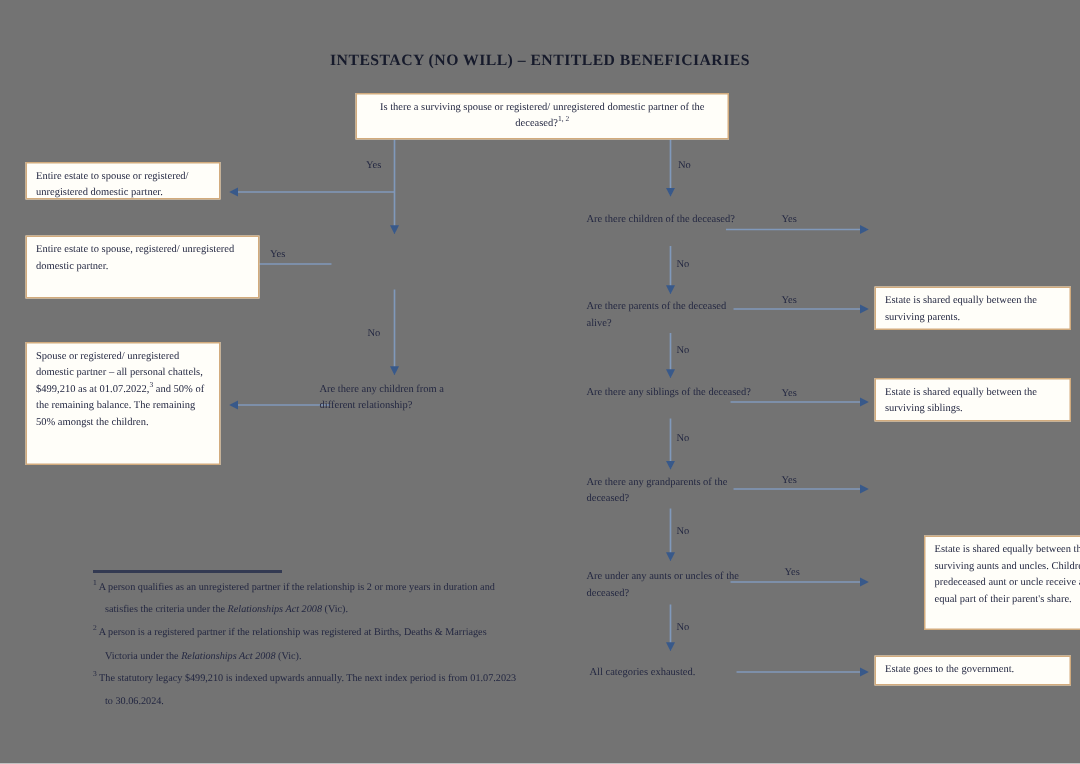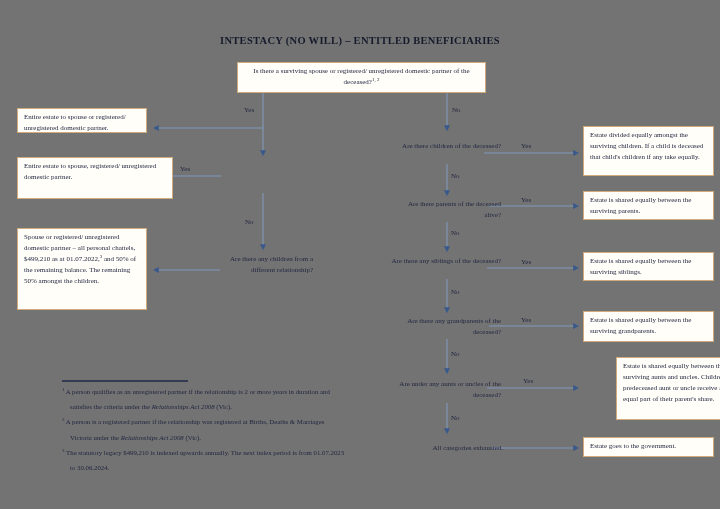--- a/index.html
+++ b/index.html
@@ -18,21 +18,21 @@
     position:absolute;left:0;right:0;top:35px;text-align:center;
     font-size:10.5px;font-weight:bold;letter-spacing:.3px;color:#161a2b;
   }
   .box{
     position:absolute;box-sizing:border-box;border:1px solid var(--box-border);
     background:var(--box-bg);font-size:7px;line-height:11px;padding:3px 6px;
     color:var(--ink);
   }
   .box.center{text-align:center;}
   .q{
-    position:absolute;font-size:7px;line-height:10.5px;text-align:right;color:var(--ink);
+    position:absolute;font-size:7px;line-height:10.5px;text-align:left;color:var(--ink);
   }
   .lbl{
     position:absolute;font-size:7px;line-height:8px;color:var(--ink);
   }
   sup{font-size:5px;line-height:0;}
   svg.overlay{position:absolute;left:0;top:0;width:720px;height:509px;pointer-events:none;}
   .conn{stroke:var(--line);stroke-width:1.1;fill:none;}
   .fnrule{position:absolute;left:62px;top:380px;width:126px;height:2px;background:#333a52;}
   .footnotes{position:absolute;left:62px;top:384px;width:284px;}
   .footnote{
@@ -89,31 +89,25 @@
 
   <div class="q" style="left:213px;top:254px;width:100px;">Are there any children from a different relationship?</div>
 
   <div class="q" style="left:391px;top:141px;width:110px;">Are there children of the deceased?</div>
   <div class="q" style="left:391px;top:199px;width:110px;">Are there parents of the deceased alive?</div>
   <div class="q" style="left:391px;top:256px;width:110px;">Are there any siblings of the deceased?</div>
   <div class="q" style="left:391px;top:316px;width:110px;">Are there any grandparents of the deceased?</div>
   <div class="q" style="left:391px;top:379px;width:110px;">Are under any aunts or uncles of the deceased?</div>
   <div class="q" style="left:393px;top:443px;width:110px;">All categories exhausted.</div>
 
-  <div class="box" style="left:583px;top:126px;width:131px;height:50px;">
-    <span>Estate divided equally amongst the surviving children. If a child is deceased that child's children if any take equally.</span>
-  </div>
   <div class="box" style="left:583px;top:191px;width:131px;height:29px;">
     <span>Estate is shared equally between the surviving parents.</span>
   </div>
   <div class="box" style="left:583px;top:252px;width:131px;height:29px;">
     <span>Estate is shared equally between the surviving siblings.</span>
-  </div>
-  <div class="box" style="left:583px;top:311px;width:131px;height:31px;">
-    <span>Estate is shared equally between the surviving grandparents.</span>
   </div>
   <div class="box" style="left:616px;top:357px;width:131px;height:63px;">
     <span>Estate is shared equally between the surviving aunts and uncles. Children of a predeceased aunt or uncle receive an equal part of their parent's share.</span>
   </div>
   <div class="box" style="left:583px;top:437px;width:131px;height:20px;">
     <span>Estate goes to the government.</span>
   </div>
 
   <span class="lbl" style="left:244px;top:106px;">Yes</span>
   <span class="lbl" style="left:180px;top:165px;">Yes</span>

